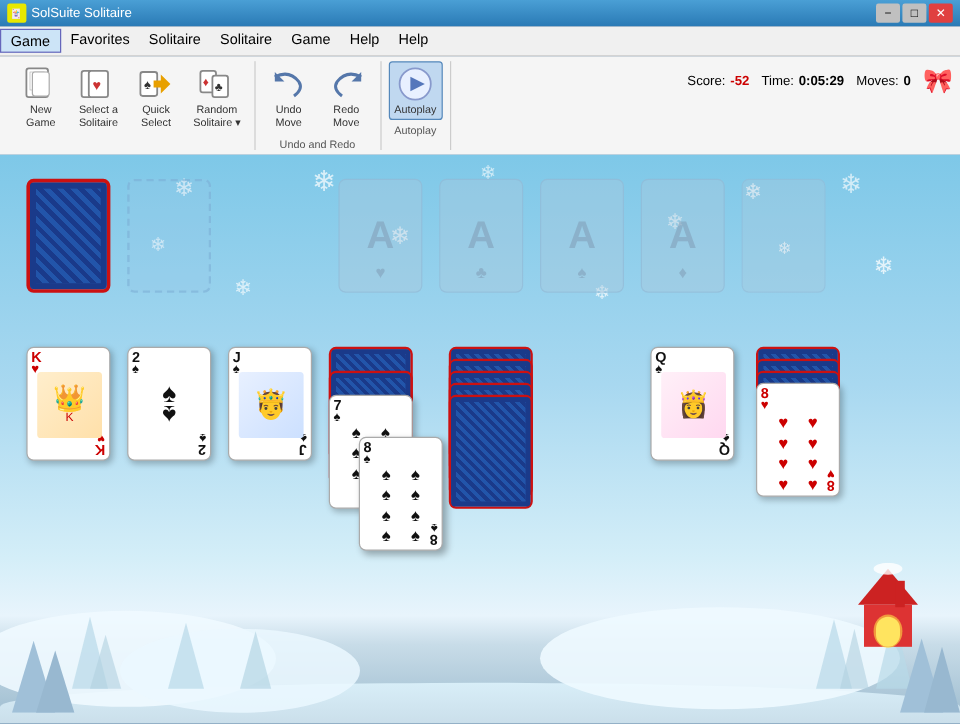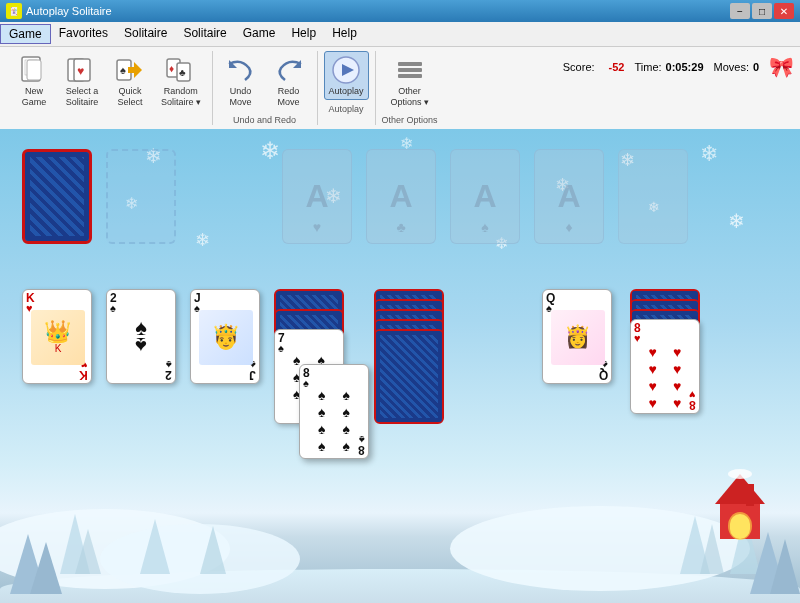--- a/index.html
+++ b/index.html
@@ -41,21 +41,21 @@
       position: relative;
       overflow: hidden;
     }
   </style>
 </head>
 <body>
 
 <div class="title-bar">
   <div class="title-bar-left">
     <div class="title-icon">🃏</div>
-    <span>Autoplay Solitaire</span>
+    <span>SolSuite Solitaire</span>
   </div>
   <div class="title-controls">
     <button class="title-btn min">−</button>
     <button class="title-btn max">□</button>
     <button class="title-btn close">✕</button>
   </div>
 </div>
 
 <div class="menu-bar">
   <div class="menu-item active">Game</div>
@@ -148,40 +148,25 @@
             <circle cx="16" cy="16" r="13" fill="#e8f0ff" stroke="#8899cc" stroke-width="1.5"></circle>
             <polygon points="12,10 24,16 12,22" fill="#5577bb"></polygon>
           </svg>
         </div>
         <div class="tool-label">Autoplay</div>
       </div>
     </div>
     <div class="toolbar-group-label">Autoplay</div>
   </div>
 
-  <div class="toolbar-group" style="border-right:none;">
-    <div class="toolbar-group-inner">
-      <div class="tool-btn">
-        <div class="tool-icon">
-          <svg width="32" height="32" viewBox="0 0 32 32">
-            <rect x="4" y="8" width="24" height="4" rx="1" fill="#888"></rect>
-            <rect x="4" y="14" width="24" height="4" rx="1" fill="#888"></rect>
-            <rect x="4" y="20" width="24" height="4" rx="1" fill="#888"></rect>
-          </svg>
-        </div>
-        <div class="tool-label">Other<br>Options ▾</div>
-      </div>
-    </div>
-    <div class="toolbar-group-label">Other Options</div>
-  </div>
 
   <div style="position:absolute; right:6px; top:8px; display:flex; gap:10px; align-items:center; font-size:11px;">
     <div class="info-item">
       <span>Score:</span>
-      <span style="color:#cc0000; font-weight:bold; margin-left:12px;">-52</span>
+      <span style="color:#cc0000; font-weight:bold; margin-left:2px;">-52</span>
     </div>
     <div class="info-item">
       <span>Time:</span>
       <span style="font-weight:bold; margin-left:2px;">0:05:29</span>
     </div>
     <div class="info-item">
       <span>Moves:</span>
       <span style="font-weight:bold; margin-left:2px;">0</span>
     </div>
     <div style="color:#cc0000; font-size:20px;">🎀</div>

